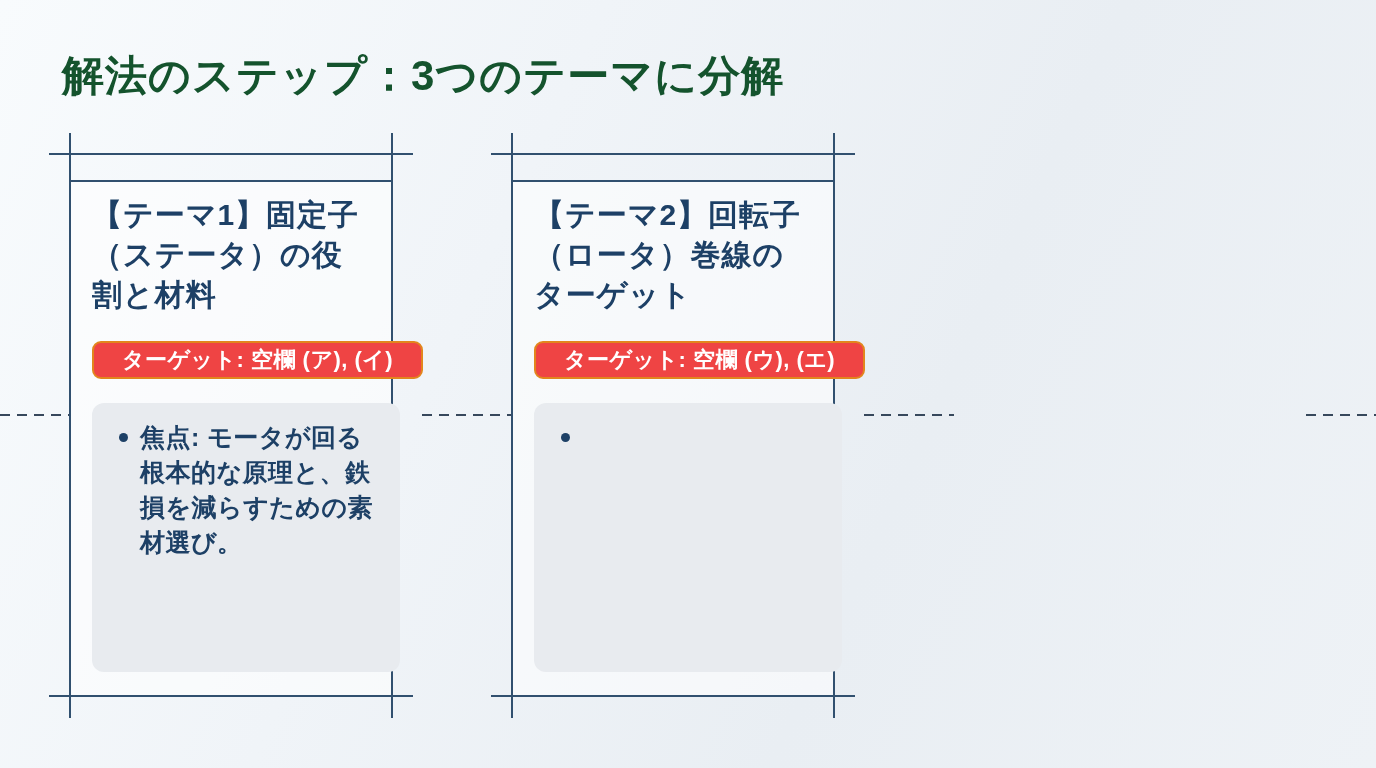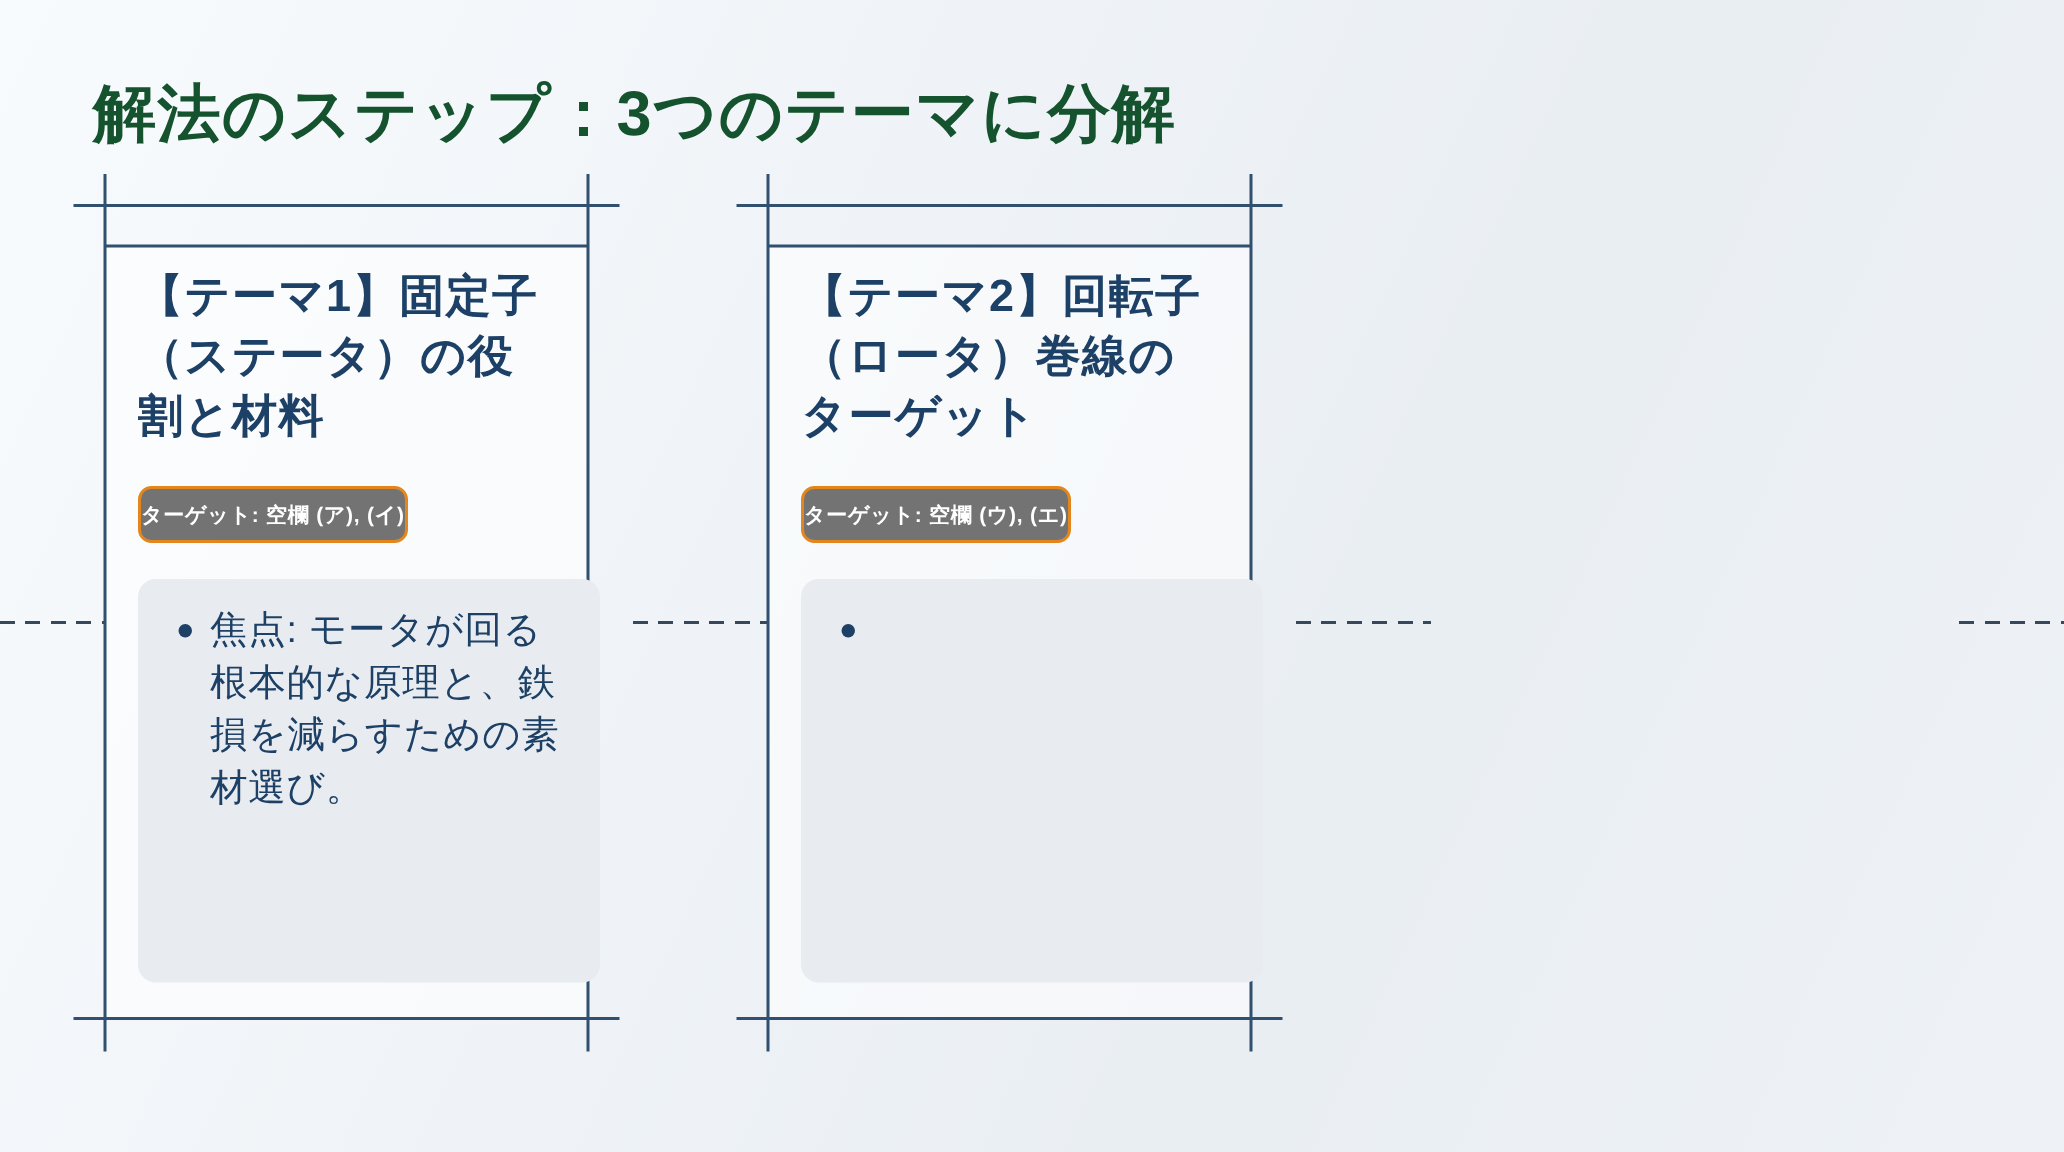--- a/index.html
+++ b/index.html
@@ -10,21 +10,21 @@
     position:relative;
   }
   .stage{position:absolute;inset:0;}
 
   .slide-title{
     position:absolute;left:62px;top:48px;
     font-size:42px;font-weight:800;letter-spacing:1px;
     color:#14532d;white-space:nowrap;
   }
 
-  .card{position:absolute;top:116px;width:322px;height:585px;}
+  .card{position:absolute;top:133px;width:322px;height:585px;}
   .card.c1{left:70px;}
   .card.c2{left:512px;}
   .card.c3{left:954px;}
 
   .interior{
     position:absolute;left:1px;right:1px;top:49px;bottom:23px;
     background:rgba(255,255,255,0.55);
   }
   .vline{position:absolute;top:0;width:2px;height:585px;background:#31506f;}
   .vline.l{left:-1px;}
@@ -35,35 +35,35 @@
   .hline.bottom{top:562px;left:-21px;right:-21px;}
 
   .card-heading{
     position:absolute;top:62px;left:22px;right:14px;
     font-size:30px;line-height:40px;font-weight:800;letter-spacing:1px;
     color:#1d4066;white-space:pre-line;
   }
   .target-badge{
     position:absolute;top:208px;left:22px;
     display:inline-block;box-sizing:border-box;
-    background:#737373;border:2px solid #e2861d;border-radius:9px;
-    color:#ffffff;font-size:14px;font-weight:800;letter-spacing:0.5px;
-    line-height:28px;padding:3px 0;white-space:nowrap;
+    background:#ef4444;border:2px solid #e2861d;border-radius:9px;
+    color:#ffffff;font-size:22px;font-weight:800;letter-spacing:0.5px;
+    line-height:28px;padding:3px 28px;white-space:nowrap;
   }
   .focus-panel{
     position:absolute;top:270px;left:22px;width:308px;height:269px;
     background:#e8ebef;border-radius:12px;box-sizing:border-box;
   }
   .focus-row{display:flex;align-items:flex-start;padding:17px 10px 0 27px;}
   .bullet-dot{
     flex:none;width:9px;height:9px;border-radius:50%;
     background:#1d4066;margin:13px 12px 0 0;
   }
   .focus-text{
-    font-size:25px;line-height:35px;font-weight:400;letter-spacing:0.5px;
+    font-size:25px;line-height:35px;font-weight:700;letter-spacing:0.5px;
     color:#1d4066;white-space:pre-line;
   }
 
   .dash-seg{
     position:absolute;top:414px;height:2px;
     background:repeating-linear-gradient(90deg,#37485c 0 10px,transparent 10px 17px);
   }
   .dash-seg.s1{left:0;width:70px;}
   .dash-seg.s2{left:422px;width:90px;}
   .dash-seg.s3{left:864px;width:90px;}

